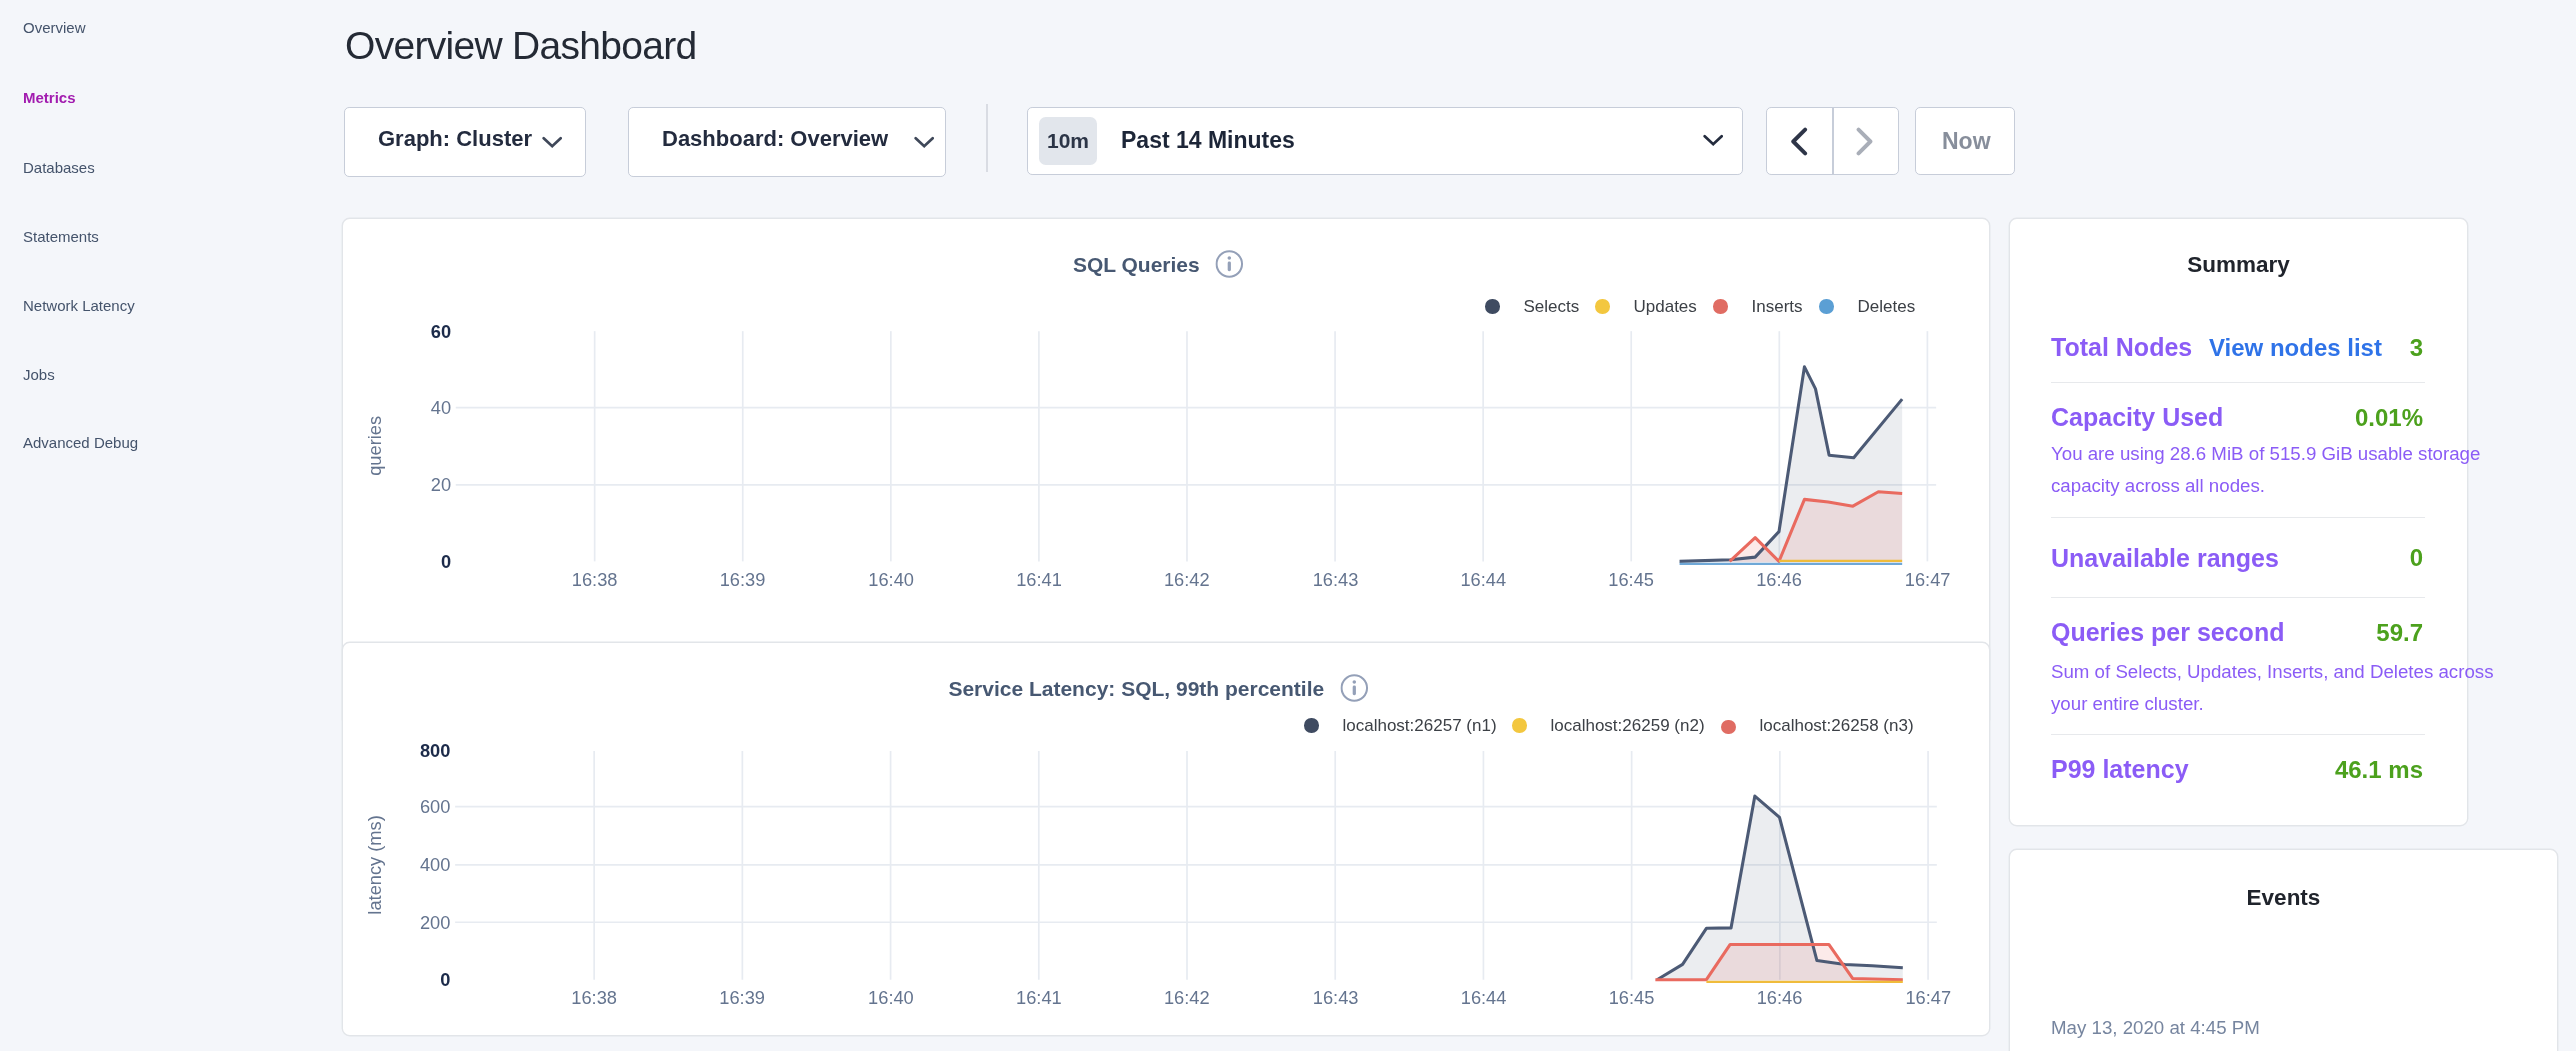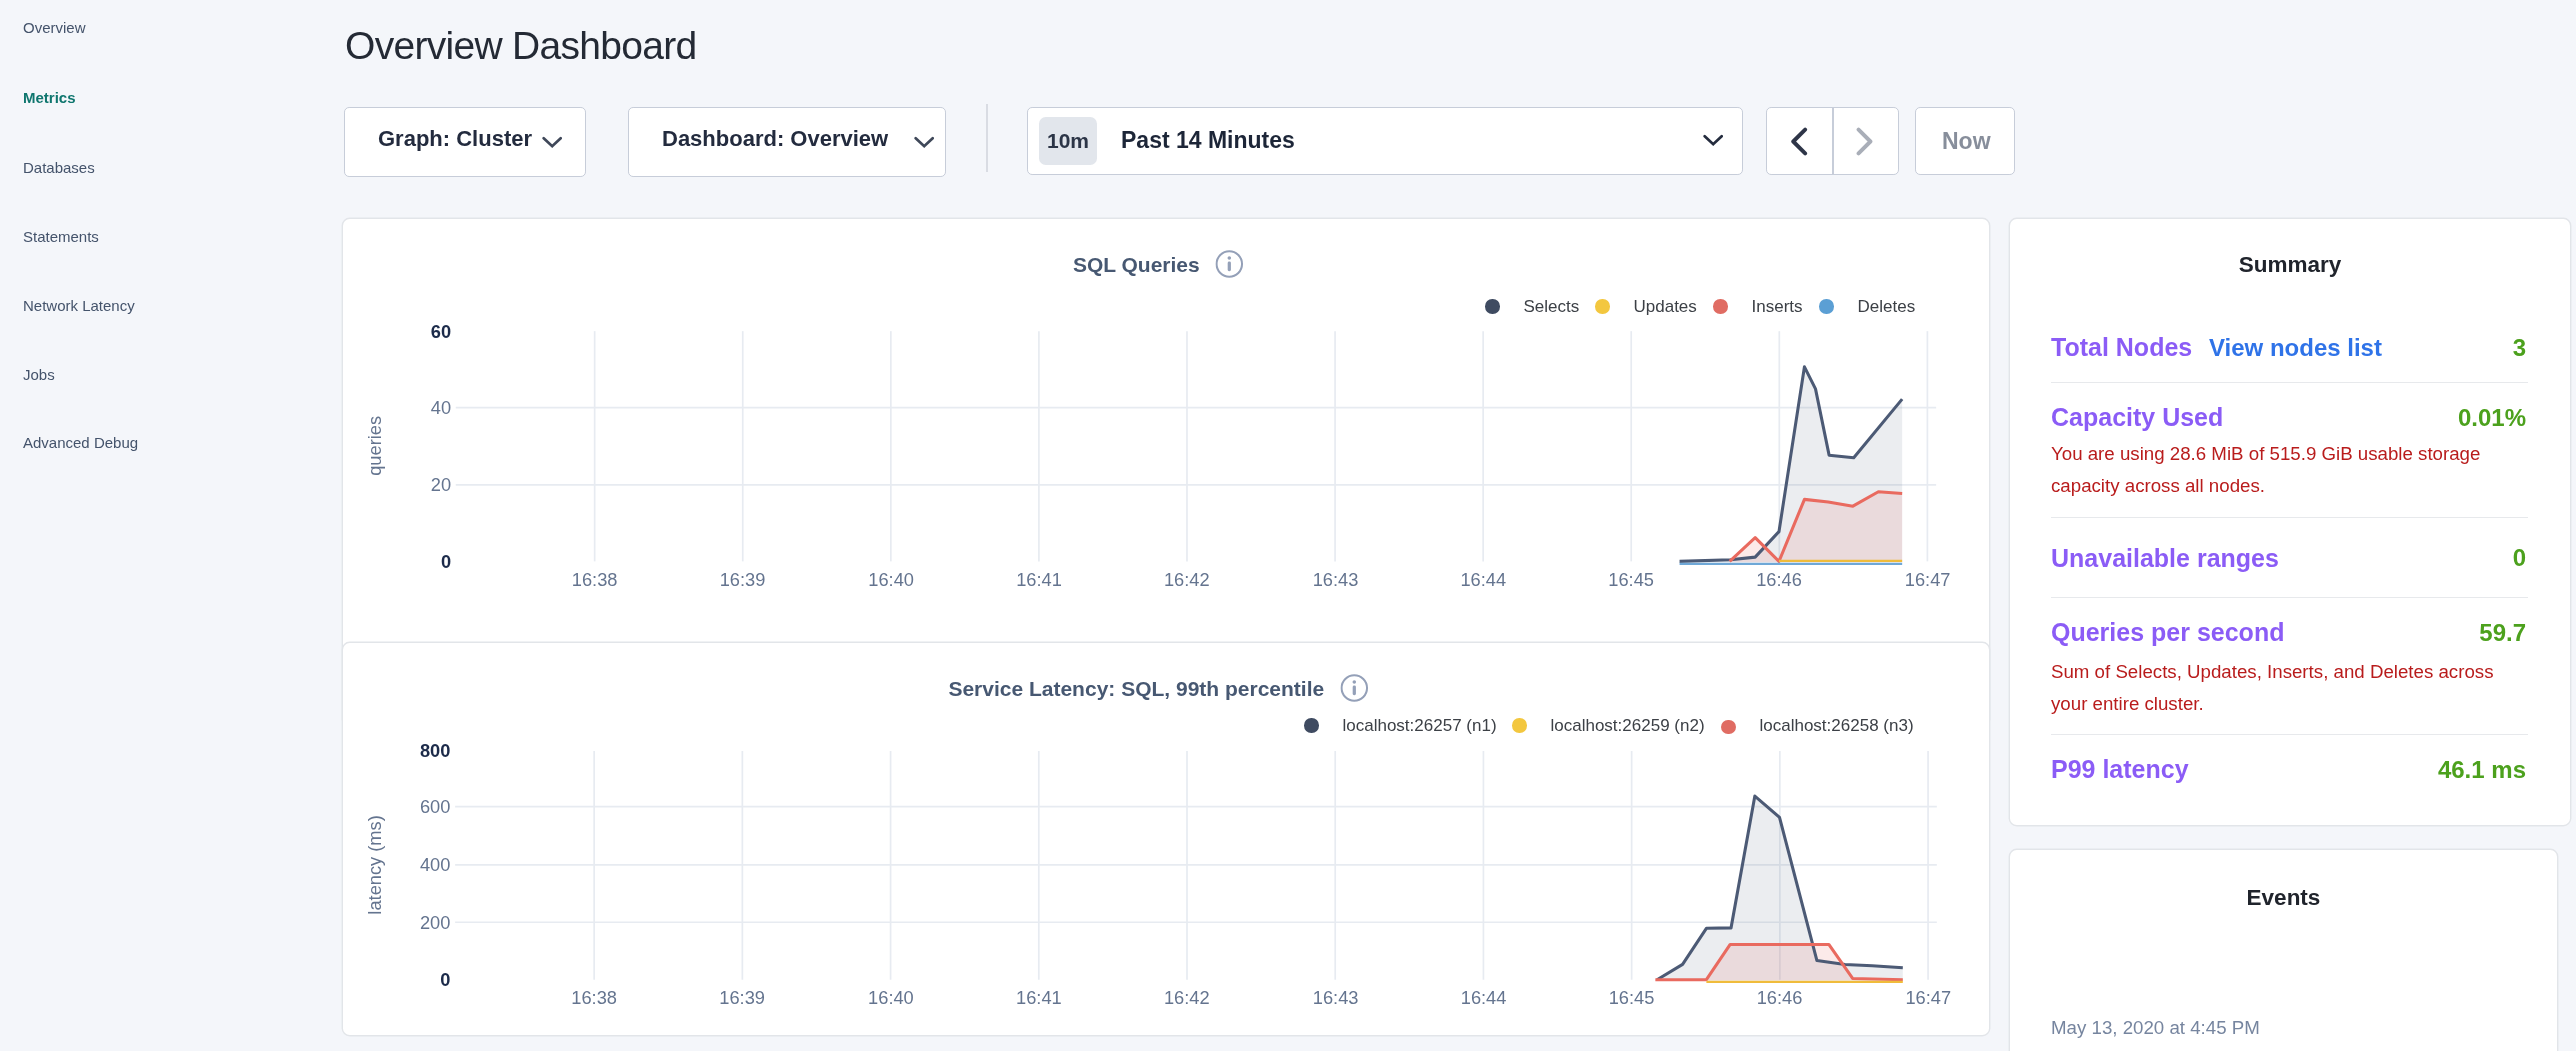--- a/index.html
+++ b/index.html
@@ -1,36 +1,36 @@
 <!DOCTYPE html>
 <html style="font-size:13.6px"><head>
 <meta charset="utf-8">
 <style>
 * { margin:0; padding:0; box-sizing:border-box; }
 html,body { width:2576px; height:1051px; overflow:hidden; }
 body { background:#f4f6fa; font-family:"Liberation Sans", sans-serif; position:relative; }
 .abs { position:absolute; }
 .nav-item { position:absolute; left:23px; font-size:15px; color:#44536b; line-height:1; }
-.nav-active { color:#0f766e; font-weight:bold; }
+.nav-active { color:#a21caf; font-weight:bold; }
 .title { position:absolute; left:345px; top:26px; font-size:39px; color:#242a35; line-height:1; letter-spacing:-0.7px; }
 .btn { position:absolute; background:#fff; border:1.3px solid #c7cdd9; border-radius:5.1px; }
 .btn-label { position:absolute; font-weight:bold; font-size:22px; color:#232b3e; line-height:1; }
 .chev { position:absolute; }
 .vdiv { position:absolute; width:1.7px; background:#d9dce3; }
 .badge { position:absolute; background:#e2e6ec; border-radius:6.8px; font-weight:bold; font-size:21px; color:#2c3547; display:flex; align-items:center; justify-content:center; }
 .card { position:absolute; background:#fff; border-radius:6.8px; box-shadow:0 0 0 1.4px #e2e5e9; }
 .ctitle { position:absolute; left:0; width:100%; text-align:center; }
 .ctitle-inner { display:inline-flex; align-items:center; gap:16px; transform:translateX(-7.7px); }
 .ctitle-text { font-weight:bold; font-size:21px; color:#475872; line-height:1; }
 .leg { position:absolute; display:flex; align-items:center; gap:24px; }
 .leg-dot { width:14.5px; height:14.5px; border-radius:50%; flex:0 0 14.5px; }
 .leg-text { font-size:17px; color:#3c4046; line-height:1; }
 .srow-label { position:absolute; left:41px; font-weight:bold; font-size:25px; color:#8b5cf6; line-height:1; }
 .srow-val { position:absolute; right:44px; font-weight:bold; font-size:24px; color:#4ca11d; line-height:1; text-align:right; }
-.spara { position:absolute; left:41px; font-size:18.7px; color:#b91c1c; line-height:32px; white-space:nowrap; }
+.spara { position:absolute; left:41px; font-size:18.7px; color:#8b5cf6; line-height:32px; white-space:nowrap; }
 .sdiv { position:absolute; left:41px; right:42px; height:1.3px; background:#e7e9ec; }
 .shead { position:absolute; left:0; width:100%; text-align:center; font-weight:bold; font-size:22.5px; color:#20242c; line-height:1; }
 </style>
 </head>
 <body>
 
 <div class="nav-item" style="top:20.4px;">Overview</div>
 <div class="nav-item nav-active" style="top:90px;">Metrics</div>
 <div class="nav-item" style="top:160px;">Databases</div>
 <div class="nav-item" style="top:229px;">Statements</div>
@@ -208,21 +208,21 @@
   </g>
   <text x="44" y="261" font-family="Liberation Sans, sans-serif" font-size="21.5" fill="#64748f" text-anchor="middle" transform="rotate(-90 44 261)">latency (ms)</text>
   <polygon points="1545,396 1575,378 1603,335.5 1632,335 1660,180 1689,205 1733,373.5 1766,378 1798,379.5 1834,382 1834,397 1545,397" fill="rgba(71,88,114,0.11)" stroke="none"></polygon>
   <polygon points="1543,396 1603,396 1631,354.5 1747,354.5 1775,394.5 1834,396 1834,397 1543,397" fill="rgba(234,104,98,0.14)" stroke="none"></polygon>
   <polyline points="1545,396 1575,378 1603,335.5 1632,335 1660,180 1689,205 1733,373.5 1766,378 1798,379.5 1834,382" fill="none" stroke="#4c5a75" stroke-width="3.6" stroke-linejoin="round"></polyline>
   <polyline points="1543,396 1603,396 1631,354.5 1747,354.5 1775,394.5 1834,396" fill="none" stroke="#e96a5f" stroke-width="3.6" stroke-linejoin="round"></polyline>
   <line x1="1603" y1="398.5" x2="1834" y2="398.5" stroke="#f0bc3b" stroke-width="2.6"></line>
 </svg>
 </div>
 
-<div class="card" id="summary" style="left:2010px; top:219px; width:560px; height:606px;">
+<div class="card" id="summary" style="left:2010px; top:219px; width:457px; height:606px;">
 <div class="shead" style="top:35px;">Summary</div>
 <div class="srow-label" style="top:116px;">Total Nodes</div>
 <div class="abs" style="left:199px; top:117px; font-weight:bold; font-size:24px; color:#2f73e8; line-height:1;">View nodes list</div>
 <div class="srow-val" style="top:117px;">3</div>
 <div class="sdiv" style="top:163px;"></div>
 <div class="srow-label" style="top:186px;">Capacity Used</div>
 <div class="srow-val" style="top:187px;">0.01%</div>
 <div class="spara" style="top:219px;">You are using 28.6 MiB of 515.9 GiB usable storage<br>capacity across all nodes.</div>
 <div class="sdiv" style="top:298px;"></div>
 <div class="srow-label" style="top:327px;">Unavailable ranges</div>

